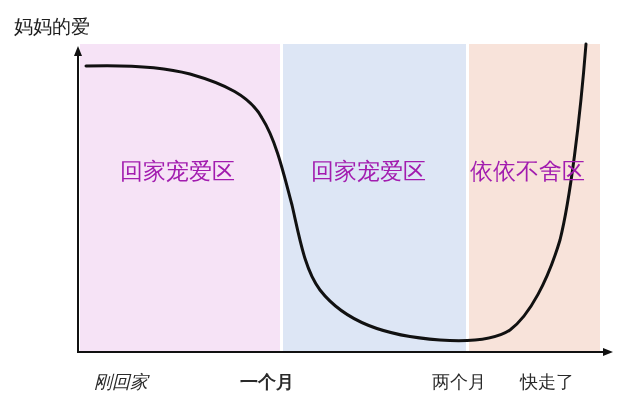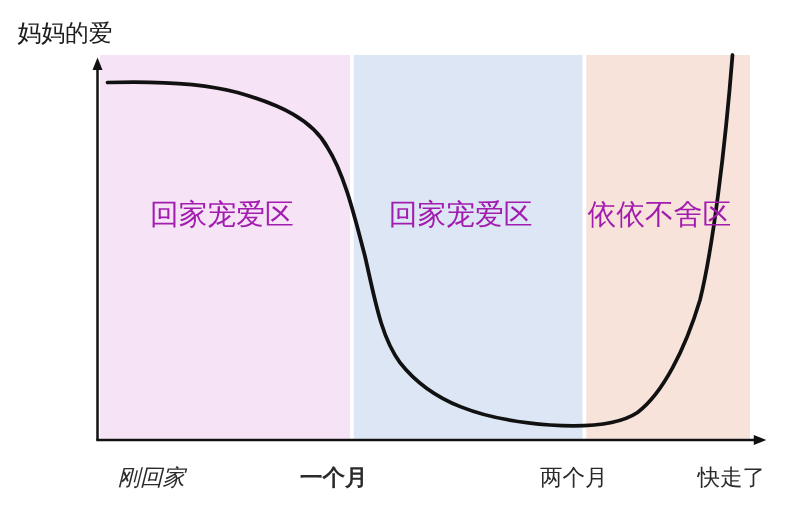--- a/index.html
+++ b/index.html
@@ -27,13 +27,13 @@
   <polygon points="613,352 603,348 603,356" fill="#111111"></polygon>
 </svg>
 
 <div class="zone-label" style="left:120px;">回家宠爱区</div>
 <div class="zone-label" style="left:311px;">回家宠爱区</div>
 <div class="zone-label" style="left:470px;font-family:Liberation Serif, serif;">依依不舍区</div>
 
 <div class="tick-label" style="left:94px;font-style:italic;">刚回家</div>
 <div class="tick-label" style="left:240px;font-weight:bold;">一个月</div>
 <div class="tick-label" style="left:384px;margin-left:48px;">两个月</div>
-<div class="tick-label" style="left:558px;">快走了</div>
+<div class="tick-label" style="left:520px;">快走了</div>
 
 </body></html>

